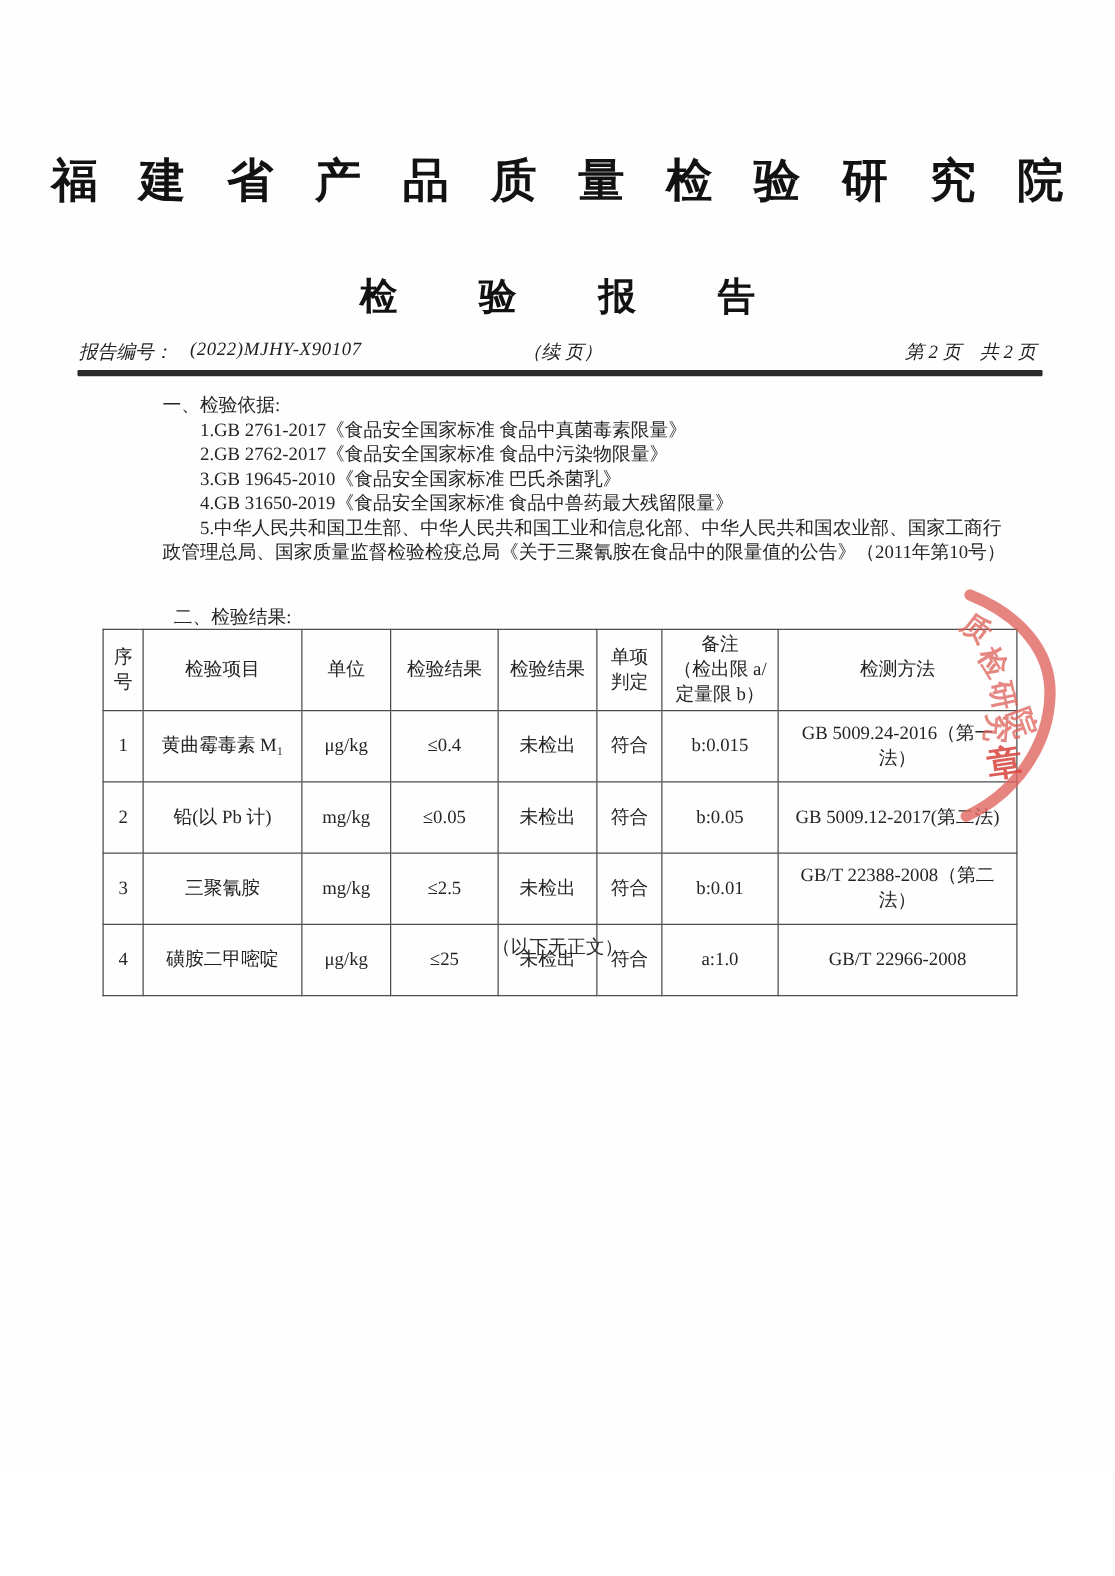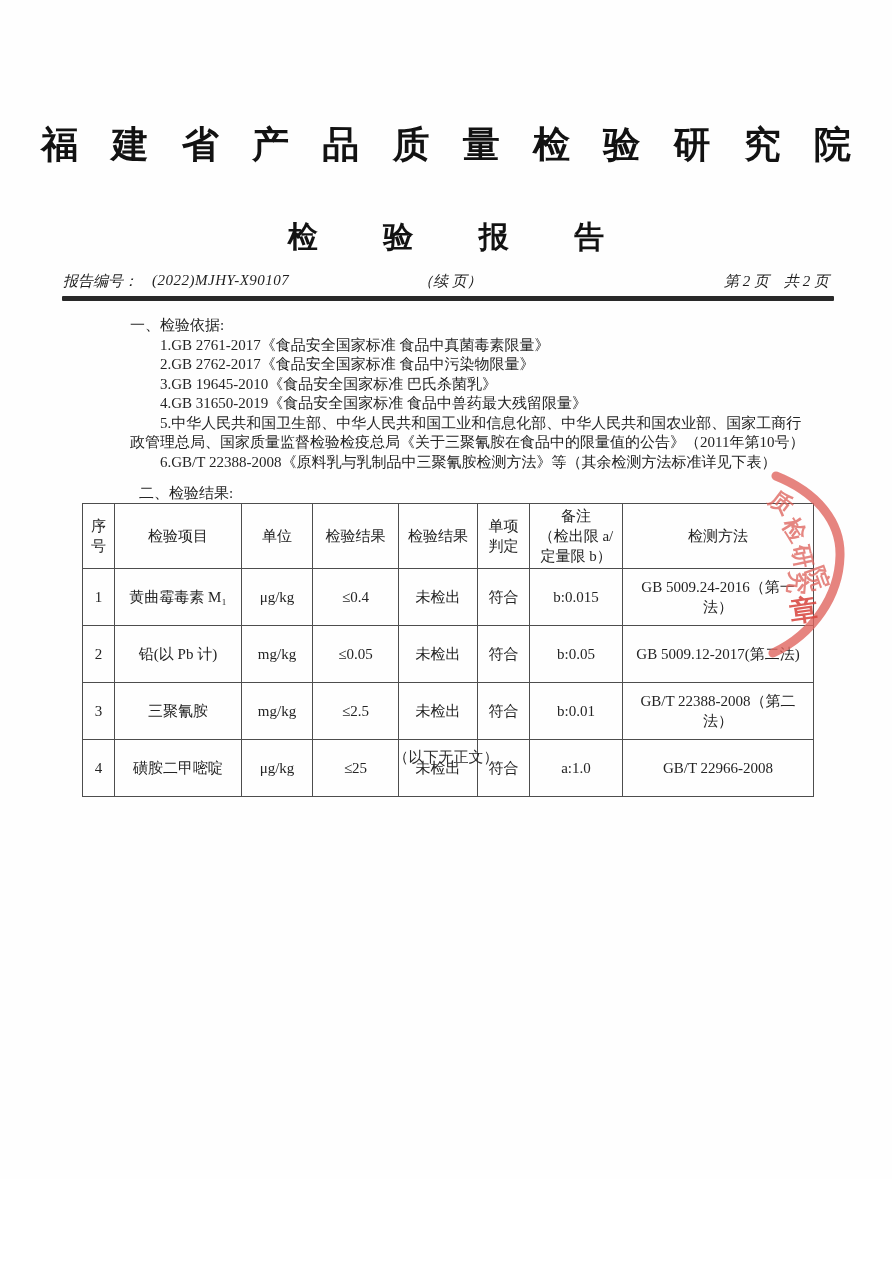--- a/index.html
+++ b/index.html
@@ -74,21 +74,20 @@
 
   <div class="rule"></div>
 
   <div class="basis">
     <div class="basis-heading">一、检验依据:</div>
     <div class="basis-item">1.GB 2761-2017《食品安全国家标准 食品中真菌毒素限量》</div>
     <div class="basis-item">2.GB 2762-2017《食品安全国家标准 食品中污染物限量》</div>
     <div class="basis-item">3.GB 19645-2010《食品安全国家标准 巴氏杀菌乳》</div>
     <div class="basis-item">4.GB 31650-2019《食品安全国家标准 食品中兽药最大残留限量》</div>
     <div class="basis-item wrap">5.中华人民共和国卫生部、中华人民共和国工业和信息化部、中华人民共和国农业部、国家工商行政管理总局、国家质量监督检验检疫总局《关于三聚氰胺在食品中的限量值的公告》（2011年第10号）</div>
-    <div class="basis-item">6.GB/T 22388-2008《原料乳与乳制品中三聚氰胺检测方法》等（其余检测方法标准详见下表）</div>
   </div>
 
   <div class="results-heading">二、检验结果:</div>
 
   <table class="results">
     <colgroup>
       <col style="width:32px">
         <col style="width:127px">
         <col style="width:71px">
         <col style="width:86px">

